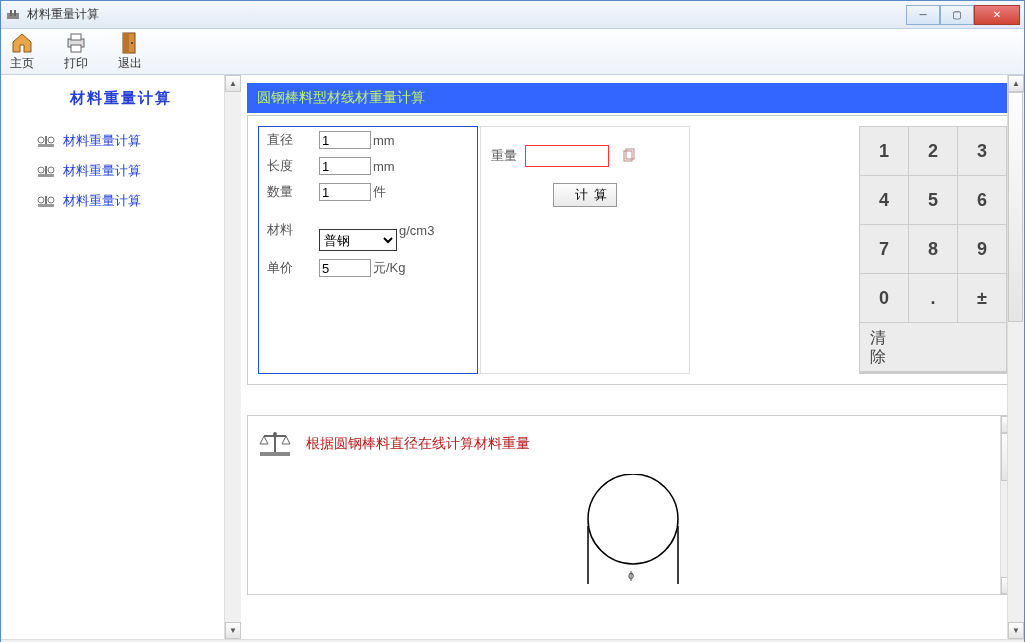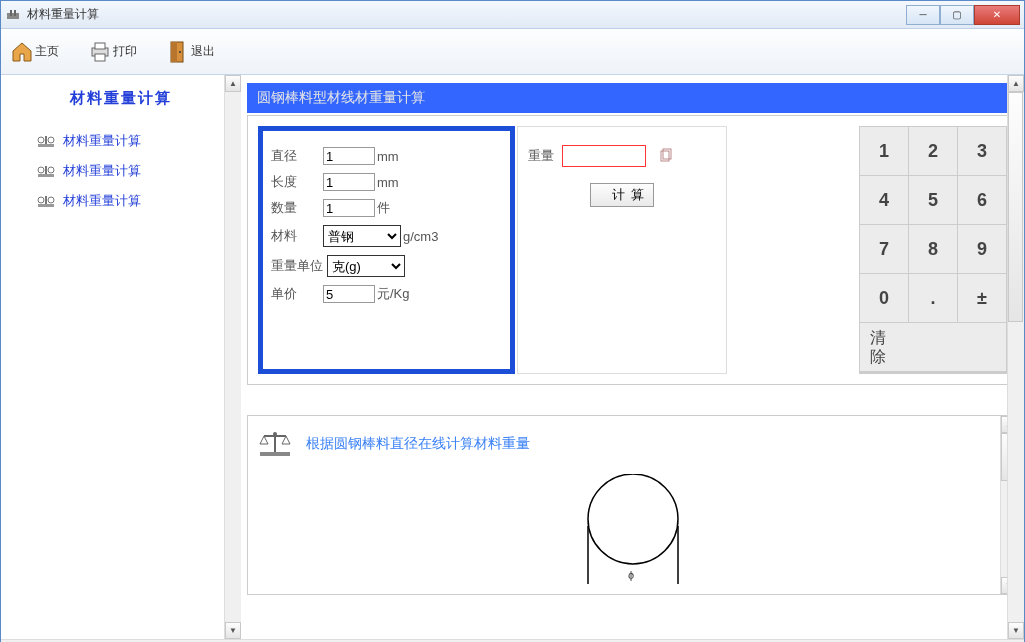--- a/index.html
+++ b/index.html
@@ -8,60 +8,60 @@
 .window { width: 1025px; height: 642px; border: 1px solid #5a8ac6; position: relative; background: #fff; }
 
 .titlebar { height: 28px; background: linear-gradient(#f4f8fd, #e1eaf5); border-bottom: 1px solid #c0d0e8; display: flex; align-items: center; padding: 0 4px; }
 .titlebar-icon { width: 16px; height: 16px; margin-right: 6px; }
 .titlebar-text { flex: 1; font-size: 12px; color: #333; }
 .window-controls { display: flex; gap: 0; }
 .win-btn { width: 34px; height: 20px; border: 1px solid #8faed1; background: linear-gradient(#f0f6fd,#d6e5f5); display: flex; align-items: center; justify-content: center; font-size: 10px; color: #333; cursor: pointer; }
 .win-btn.close { background: linear-gradient(#e97c7c,#d04536); color: #fff; width: 46px; border-color: #a83b2e; }
 
 .toolbar { height: 46px; background: linear-gradient(#fdfefe,#eef3f9); border-bottom: 1px solid #c8d4e4; display: flex; align-items: center; padding: 2px 8px; gap: 28px; }
-.tool-btn { display: flex; align-items: center; cursor: pointer; font-size: 12px; color: #333; gap: 0; }
+.tool-btn { display: flex; flex-direction: column; align-items: center; cursor: pointer; font-size: 12px; color: #333; gap: 0; }
 .tool-btn svg { width: 26px; height: 24px; }
 
 .content { display: flex; height: calc(642px - 28px - 46px - 4px); }
 
 .sidebar { width: 240px; background: #fff; padding: 6px 0; position: relative; }
 .sidebar-title { text-align: center; color: #2440d8; font-size: 15px; font-weight: bold; padding: 8px 0 18px; letter-spacing: 2px; }
 .sidebar-item { display: flex; align-items: center; padding: 6px 0 6px 36px; color: #2440d8; font-size: 13px; cursor: pointer; gap: 8px; }
 .sidebar-item svg { width: 18px; height: 14px; }
 .sidebar-scroll { position: absolute; right: 0; top: 0; width: 17px; height: 100%; background: #f0f0f0; border-left: 1px solid #ddd; }
 .sidebar-scroll .arrow { height: 17px; background: linear-gradient(#fdfdfd,#e5e5e5); border: 1px solid #c9c9c9; display: flex; align-items: center; justify-content: center; font-size: 8px; color: #555; }
 .sidebar-scroll .arrow.down { position: absolute; bottom: 0; width: 100%; }
 
 .main { flex: 1; background: #fff; padding: 8px 6px; position: relative; overflow: hidden; }
 
-.panel-title { background: #3366ff; color: #e5e5e5; padding: 6px 10px; font-size: 14px; }
+.panel-title { background: #3366ff; color: #bef264; padding: 6px 10px; font-size: 14px; }
 
 .calc-panel { border: 1px solid #ccc; margin-top: 2px; padding: 10px; display: flex; gap: 2px; min-height: 270px; }
 
-.input-col { width: 257px; border: 5px solid #1d4ed8; padding: 16px 8px; }
+.input-col { width: 220px; border: 1px solid #1d4ed8; padding: 4px 8px; }
 .row { display: flex; align-items: center; margin-bottom: 8px; font-size: 13px; color: #555; }
 .row label { width: 52px; text-align: left; }
 .row input[type=text] { width: 52px; height: 18px; border: 1px solid #999; padding: 0 2px; font-size: 13px; }
-.row select { width: 78px; height: 22px; border: 1px solid #333; font-size: 13px; background: #fff; }
+.row select { width: 78px; height: 22px; border: 1px solid #333; font-size: 13px; background: #fff; margin-top: 20px; }
 .row .unit { margin-left: 2px; font-size: 13px; color: #555; }
 
 .output-col { width: 210px; border: 1px solid #ddd; padding: 18px 10px; }
 .out-row { display: flex; align-items: center; margin-bottom: 16px; font-size: 13px; color: #555; }
 .out-row label { width: 34px; }
 .out-row input { width: 84px; height: 22px; border: 1px solid #ff3333; padding: 0 2px; font-size: 13px; }
 .out-row .ico { margin-left: 14px; cursor: pointer; }
 .out-row .unit2 { margin-left: 6px; }
 .calc-btn { margin: 16px auto 0; display: block; width: 64px; height: 24px; background: linear-gradient(#fdfdfd,#e9e9e9); border: 1px solid #999; font-size: 13px; cursor: pointer; letter-spacing: 6px; padding-left: 18px; }
 
 .keypad { display: grid; grid-template-columns: repeat(3, 48px); grid-auto-rows: 48px; gap: 1px; background: #ccc; border: 1px solid #ccc; }
 .key { background: #ececec; display: flex; align-items: center; justify-content: center; font-size: 18px; color: #444; cursor: pointer; font-weight: bold; }
 .key.clear { grid-column: span 3; font-size: 16px; font-weight: normal; justify-content: flex-start; padding-left: 10px; line-height: 1.2; }
 
 .bottom-panel { border: 1px solid #ccc; margin-top: 30px; padding: 14px 10px; position: relative; height: 180px; }
-.bottom-head { display: flex; align-items: center; gap: 14px; font-size: 14px; color: #3b82f6; }
+.bottom-head { display: flex; align-items: center; gap: 14px; font-size: 14px; color: #b91c1c; }
 .bottom-head svg { width: 34px; height: 28px; }
 .diagram { margin: 16px auto 0; display: flex; justify-content: center; }
 .diagram svg { width: 130px; height: 110px; }
 .bottom-scroll { position: absolute; right: 0; top: 0; width: 17px; height: 100%; background: #f0f0f0; border-left: 1px solid #ddd; }
 .bottom-scroll .arrow { height: 17px; background: linear-gradient(#fdfdfd,#e5e5e5); border: 1px solid #c9c9c9; display: flex; align-items: center; justify-content: center; font-size: 8px; color: #555; }
 .bottom-scroll .thumb { position: absolute; top: 17px; width: 15px; height: 48px; background: linear-gradient(#fdfdfd,#e5e5e5); border: 1px solid #c9c9c9; left: 0; }
 .bottom-scroll .arrow.down { position: absolute; bottom: 0; width: 100%; }
 
 .main-scroll { position: absolute; right: 0; top: 0; width: 17px; height: 100%; background: #f0f0f0; border-left: 1px solid #ddd; }
 .main-scroll .arrow { height: 17px; background: linear-gradient(#fdfdfd,#e5e5e5); border: 1px solid #c9c9c9; display: flex; align-items: center; justify-content: center; font-size: 8px; color: #555; }
@@ -170,24 +170,20 @@
           </div>
           <div class="row">
             <label>数量</label>
             <input type="text" value="1" style="">
             <span class="unit">件</span>
           </div>
           <div class="row">
             <label>材料</label>
             <select><option>普钢</option></select>
             <span class="unit">g/cm3</span>
-          </div>
-          <div class="row">
-            <label style="width:56px">重量单位</label>
-            <select><option>克(g)</option></select>
           </div>
           <div class="row">
             <label>单价</label>
             <input type="text" value="5" style="">
             <span class="unit">元/Kg</span>
           </div>
         </div>
 
         <div class="output-col">
           <div class="out-row">

